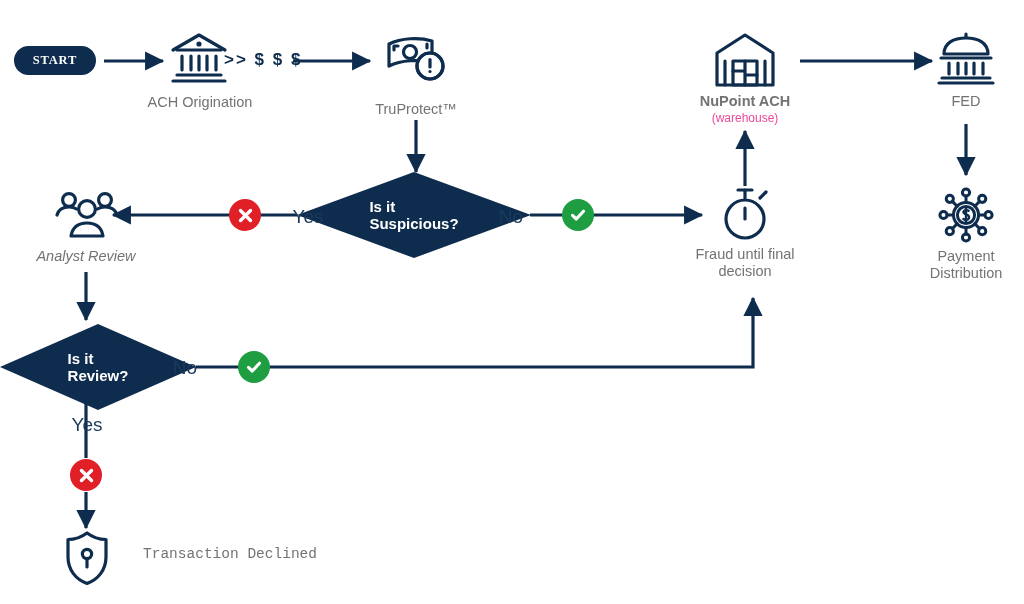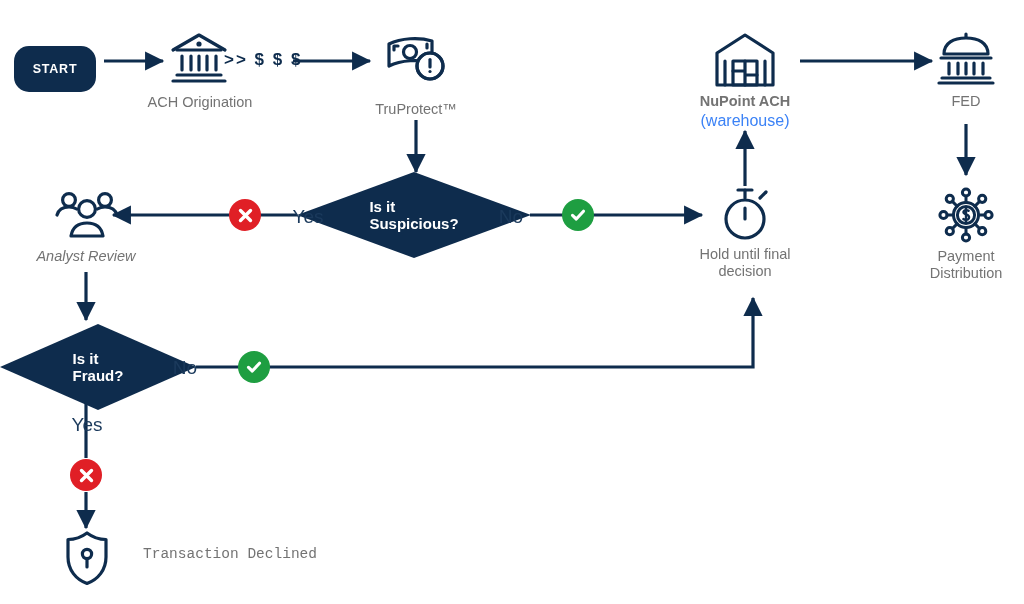--- a/index.html
+++ b/index.html
@@ -12,43 +12,43 @@
     width:1024px;
     height:604px;
     background:#ffffff;
     overflow:hidden;
   }
   .abs{position:absolute;}
 
   
   .start-pill{
     left:14px; top:46px;
-    width:82px; height:46px;
+    width:82px; height:29px;
     background:#0E2C4D;
     border-radius:15px;
-    display:flex; align-items:center; justify-content:center;
+    display:flex; align-items:center; justify-content:center;font-family:Liberation Serif, serif;
   }
   .start-pill span{
     color:#ffffff;
     font-size:12.5px;
     font-weight:bold;
     letter-spacing:.8px;
   }
 
   
   .node-label{
     color:#737373;
     font-size:14.5px;
     text-align:center;
     line-height:1.15;
     white-space:nowrap;
   }
   .node-sublabel{
-    color:#3b82f6;
-    font-size:16px;
+    color:#ec4899;
+    font-size:12px;
     text-align:center;
     line-height:1.15;
     white-space:nowrap;
   }
   .node-label.wrap, .node-sublabel.wrap{white-space:normal;}
 
   
   .edge-label{
     color:#1B3A5C;
     font-size:19px;
@@ -205,21 +205,21 @@
     </svg>
   </div>
   <div class="abs node-label" style="left:6px;top:248px;width:160px;font-style:italic;">Analyst Review</div>
 
   <div class="abs diamond" style="left:0px;top:324px;width:196px;height:86px;">
     <svg width="196" height="86" viewBox="0 0 196 86">
       <polygon points="98,0 196,43 98,86 0,43" fill="#0E2C4D"></polygon>
     </svg>
     <div class="dtext">
       <div>Is it</div>
-      <div>Fraud?</div>
+      <div>Review?</div>
     </div>
   </div>
 
   <div class="abs edge-label" style="left:168px;top:357px;width:34px;">No</div>
   <div class="abs edge-label" style="left:60px;top:414px;width:54px;">Yes</div>
 
   <div class="abs badge green" style="left:238px;top:351px;">
     <svg width="18" height="18" viewBox="0 0 18 18">
       <path d="M3.5,9.4 L7.3,13 L14.5,5.2" stroke="#ffffff" stroke-width="3.1" fill="none" stroke-linecap="round" stroke-linejoin="round"></path>
     </svg>
@@ -247,21 +247,21 @@
       <g fill="none" stroke="#0E2C4D" stroke-width="3.2" stroke-linecap="round" stroke-linejoin="round">
         <path d="M23,4 L37,4"></path>
         <path d="M30,4 L30,12"></path>
         <path d="M45,12 L51,6"></path>
         <circle cx="30" cy="33" r="19"></circle>
         <path d="M30,22 L30,33"></path>
       </g>
     </svg>
   </div>
   <div class="abs node-label wrap" style="left:665px;top:246px;width:160px;">
-    <div>Hold until final</div>
+    <div>Fraud until final</div>
     <div>decision</div>
   </div>
 
   <div class="abs icon" style="left:713px;top:31px;">
     <svg width="64" height="58" viewBox="0 0 64 58">
       <g fill="none" stroke="#0E2C4D" stroke-width="3.2" stroke-linecap="round" stroke-linejoin="round">
         <path d="M4,22 L32,4 L60,22 L60,54 L4,54 Z"></path>
         <path d="M12,30 L12,54"></path>
         <path d="M52,30 L52,54"></path>
         <rect x="20" y="30" width="24" height="24"></rect>

